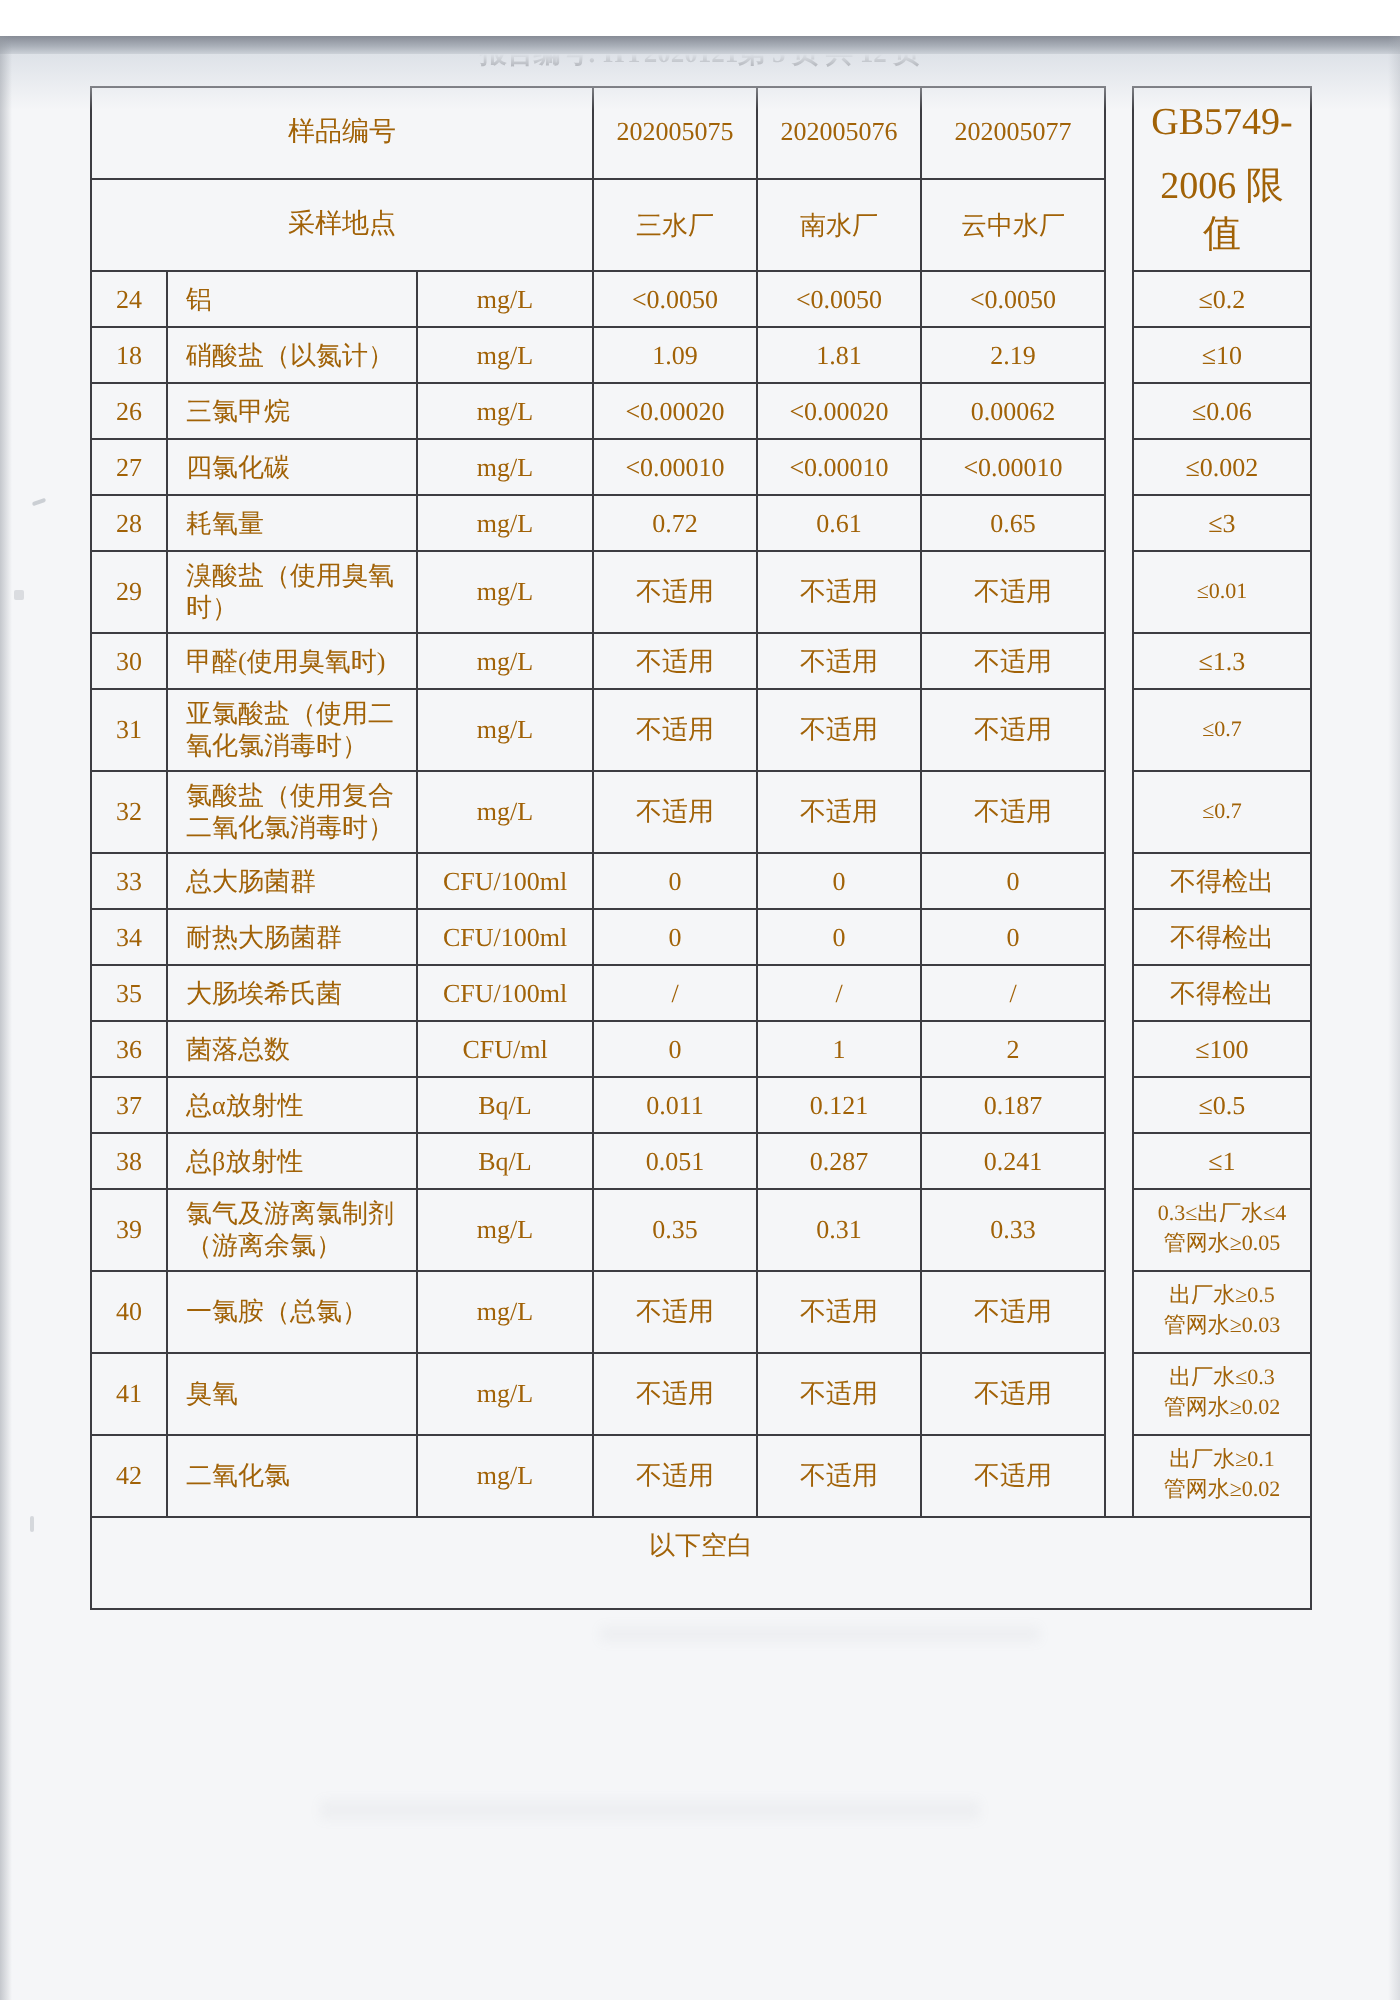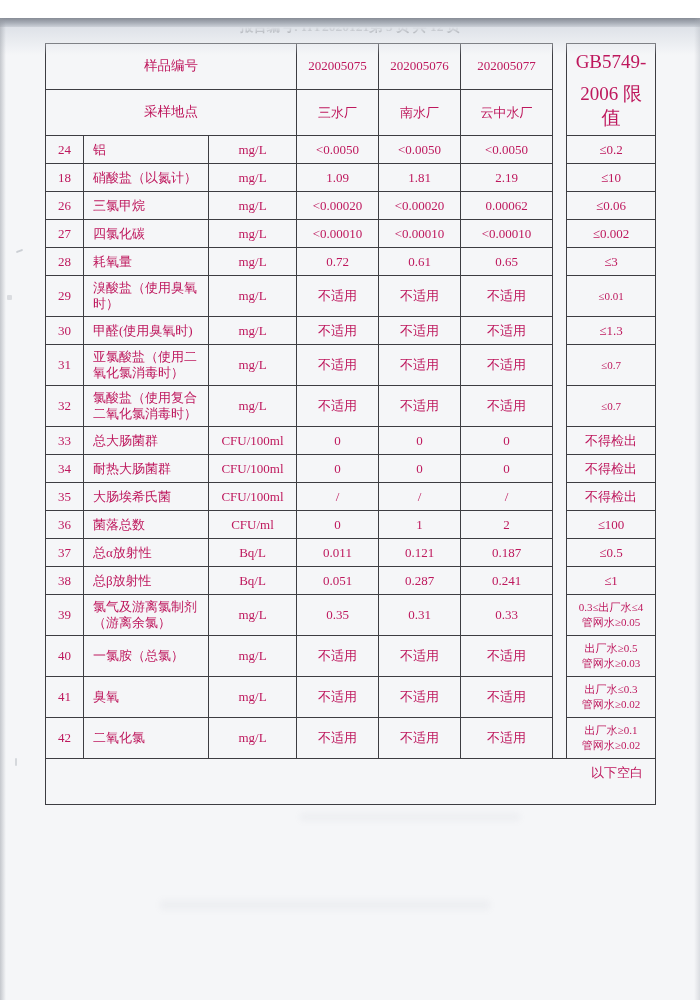--- a/index.html
+++ b/index.html
@@ -46,42 +46,42 @@
     display: flex; justify-content: center; align-items: baseline;
     margin: 18px 45px 7px 45px;
     font-size: 13.5px; font-weight: 600;
   }
   table.report {
     border-collapse: collapse;
     table-layout: fixed;
     width: 610px;
     margin-left: 45px;
     font-size: 13px;
-    color: #be185d;
+    color: #a16207;
   }
   td {
     border: 1.5px solid #3d3d42;
     padding: 2px 4px;
     text-align: center;
     vertical-align: middle;
     line-height: 1.25;
     overflow: hidden;
   }
   tr.hdr    { height: 34px; }
   tr.single { height: 28px; }
   tr.tall   { height: 41px; }
   tr.frow   { height: 46px; }
   .c-name   { text-align: left; padding-left: 9px; }
   .c-limit  { white-space: pre-line; }
   tr.tall .c-limit { font-size: 11px; line-height: 1.35; }
   .gapcell  { border-top: none; border-bottom: none; background: transparent; }
   .limithead{ font-size: 19px; }
   .limithead .lh-line { padding: 4px 0; }
   .hdr-merged { font-size: 13.5px; }
-  .frow td { text-align: right; vertical-align: top; padding: 6px 12px; }
+  .frow td { text-align: center; vertical-align: top; padding: 6px 12px; }
 </style>
 </head>
 <body>
 
 <div class="page">
   <div class="edge-top"></div>
   <div class="edge-top-fade"></div>
   <div class="edge-left"></div>
   <div class="edge-right"></div>
   <div class="edge-bottom"></div>

